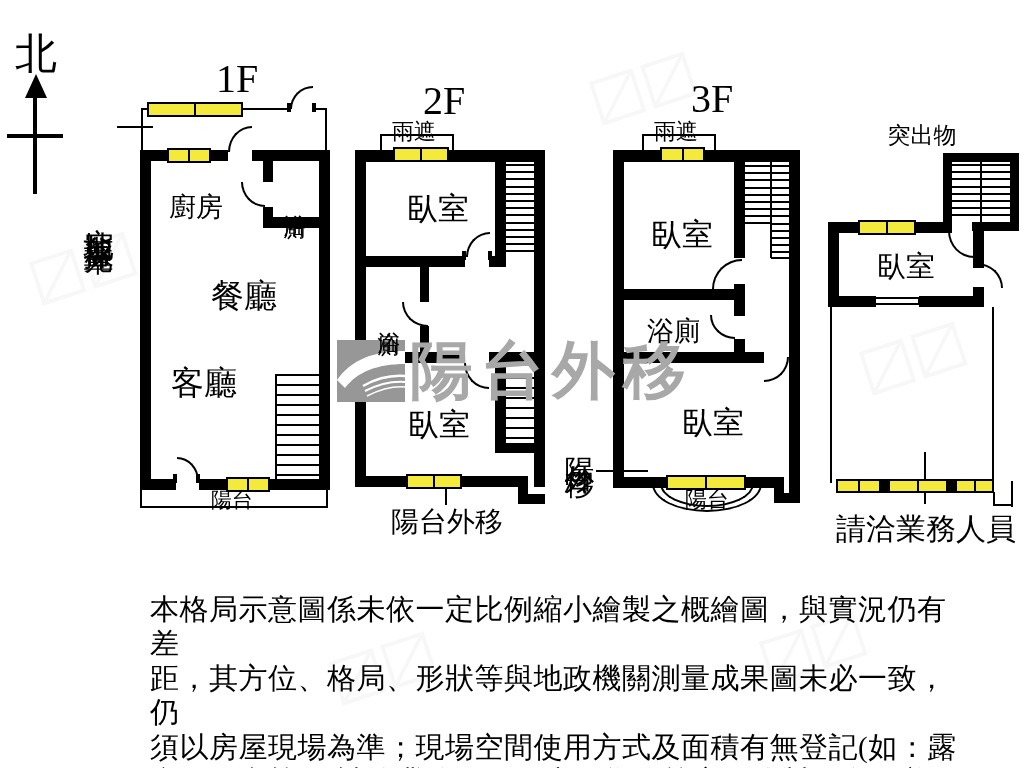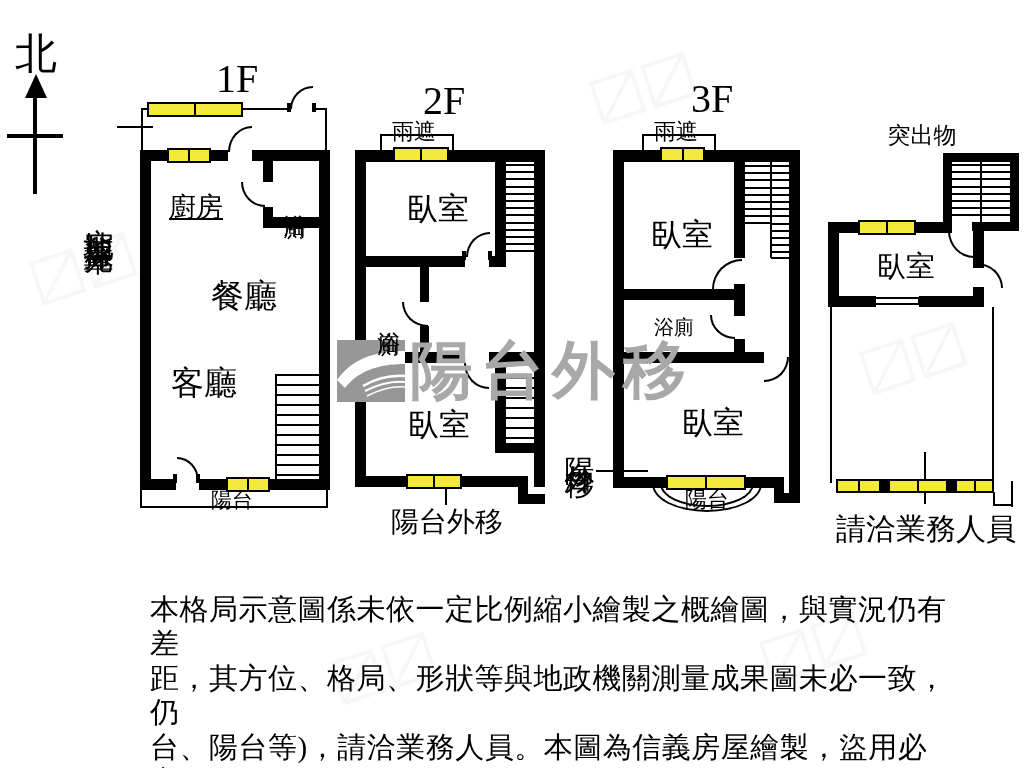--- a/index.html
+++ b/index.html
@@ -81,21 +81,21 @@
   <div class="wall" style="left:263px;top:161px;width:10px;height:21px;"></div>
   <div class="wall" style="left:263px;top:207px;width:10px;height:21px;"></div>
   <div class="wall" style="left:263px;top:217px;width:57px;height:11px;"></div>
   <div class="arc arc-bl" style="left:241px;top:182px;width:24px;height:25px;"></div>
 
   <div class="tl2" style="left:275px;top:374px;width:2px;height:108px;"></div>
   <div class="stairs st10" style="left:277px;top:374px;width:42px;height:108px;"></div>
 
   <div class="tbox" style="left:140px;top:490px;width:188px;height:18px;border-top:none;"></div>
 
-  <div class="lbl" style="left:158px;top:193px;width:76px;font-size:27px;text-decoration:underline;">廚房</div>
+  <div class="lbl" style="left:158px;top:193px;width:76px;font-size:27px;">廚房</div>
   <div class="lbl vlbl" style="left:282px;top:167px;height:58px;font-size:23px;">浴廁</div>
   <div class="lbl" style="left:200px;top:279px;width:88px;font-size:33px;">餐廳</div>
   <div class="lbl" style="left:160px;top:366px;width:88px;font-size:33px;">客廳</div>
   <div class="lbl" style="left:202px;top:489px;width:60px;font-size:21px;">陽台</div>
 
   <div class="lbl" style="left:412px;top:80px;width:64px;font-size:40px;">2F</div>
   <div class="tbox" style="left:380px;top:134px;width:74px;height:24px;"></div>
   <div class="lbl" style="left:387px;top:120px;width:54px;font-size:22px;">雨遮</div>
   <div class="win" style="left:393px;top:147px;width:56px;height:15px;"></div>
   <div class="wall" style="left:355px;top:150px;width:190px;height:12px;"></div>
@@ -158,21 +158,21 @@
   <div class="post" style="left:734px;top:284px;width:11px;height:5px;"></div>
   <div class="wall" style="left:624px;top:289px;width:121px;height:11px;"></div>
   <div class="wall" style="left:734px;top:300px;width:11px;height:16px;"></div>
   <div class="wall" style="left:734px;top:339px;width:11px;height:14px;"></div>
   <div class="arc arc-bl" style="left:710px;top:315px;width:25px;height:24px;"></div>
   <div class="wall" style="left:624px;top:352px;width:140px;height:11px;"></div>
   <div class="arc arc-br" style="left:764px;top:357px;width:25px;height:25px;"></div>
   <div class="post" style="left:757px;top:352px;width:7px;height:11px;"></div>
 
   <div class="lbl" style="left:637px;top:219px;width:90px;font-size:31px;">臥室</div>
-  <div class="lbl" style="left:637px;top:317px;width:74px;font-size:20px;">浴廁</div>
+  <div class="lbl" style="left:637px;top:317px;width:74px;font-size:27px;">浴廁</div>
   <div class="lbl" style="left:668px;top:407px;width:90px;font-size:31px;">臥室</div>
   <div class="lbl vlbl" style="left:564px;top:372px;height:140px;font-size:30px;letter-spacing:4px;">陽台外移</div>
   <div class="tl2" style="left:596px;top:470px;width:52px;height:2px;"></div>
 
   <div class="lbl" style="left:878px;top:124px;width:88px;font-size:23px;">突出物</div>
   <div class="wall" style="left:943px;top:153px;width:76px;height:9px;"></div>
   <div class="wall" style="left:943px;top:153px;width:9px;height:78px;"></div>
   <div class="wall" style="left:1010px;top:153px;width:9px;height:78px;"></div>
   <div class="wall" style="left:943px;top:222px;width:8px;height:9px;"></div>
   <div class="wall" style="left:972px;top:222px;width:47px;height:9px;"></div>
@@ -210,16 +210,17 @@
       <path d="M26,46 C40,38 54,35 68,36" stroke="#ffffff" stroke-width="2.5" fill="none"></path>
       <path d="M28,51 C42,44 55,41 68,42" stroke="#ffffff" stroke-width="2" fill="none"></path>
       <path d="M30,56 C44,49 56,46 68,47" stroke="#ffffff" stroke-width="1.5" fill="none"></path>
     </svg>
   </div>
   <div class="wmbrand" style="left:410px;top:340px;">陽台外移</div>
 
   <div class="disc">
     <div>本格局示意圖係未依一定比例縮小繪製之概繪圖，與實況仍有差</div>
     <div>距，其方位、格局、形狀等與地政機關測量成果圖未必一致，仍</div>
+    <div>須以房屋現場為準；現場空間使用方式及面積有無登記(如：露</div>
     <div>台、陽台等)，請洽業務人員。本圖為信義房屋繪製，盜用必究。</div>
   </div>
 
 </div>
 
 </body></html>

